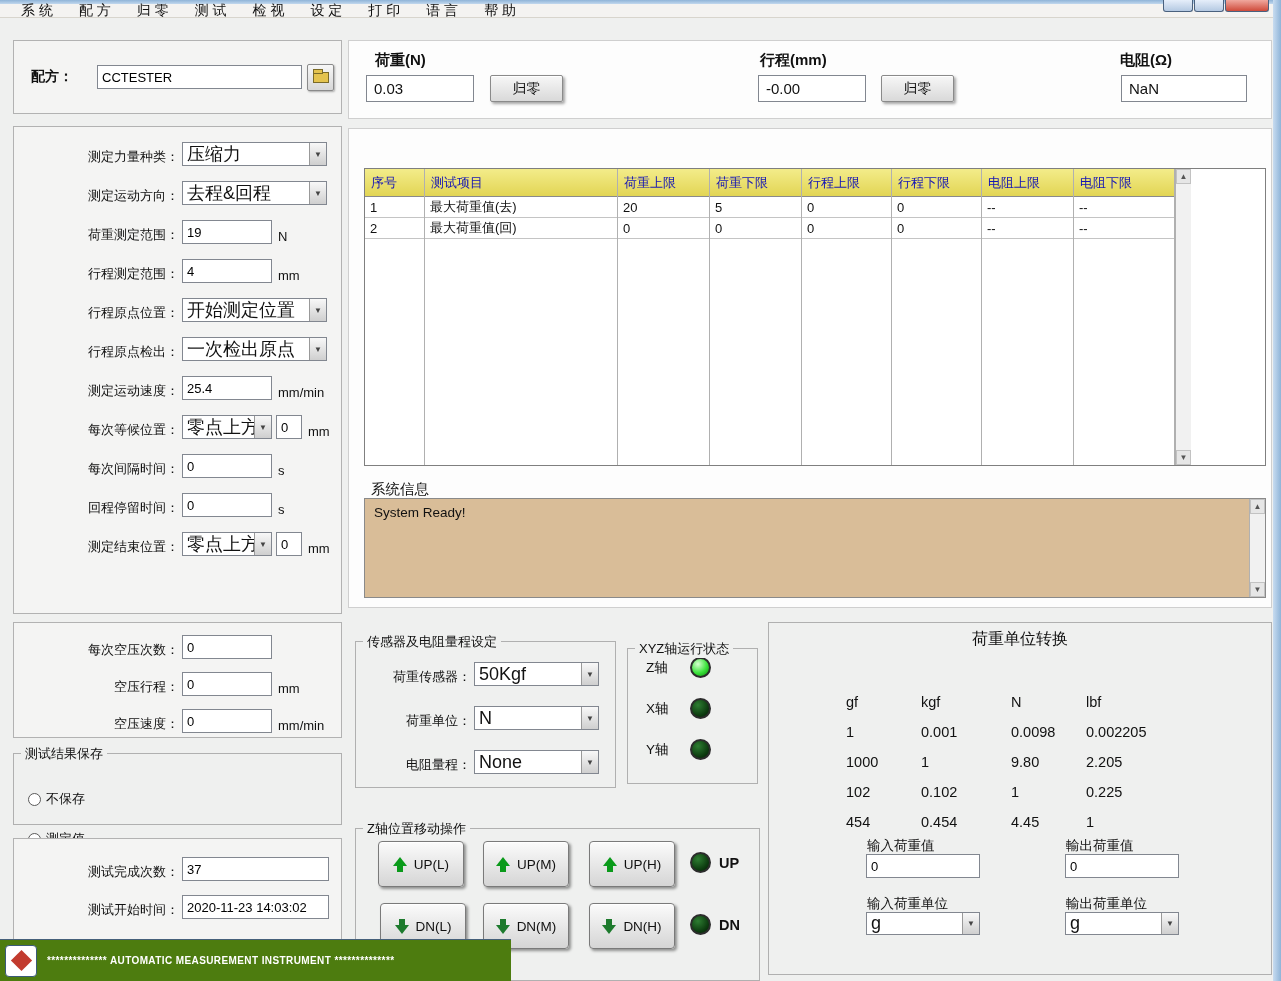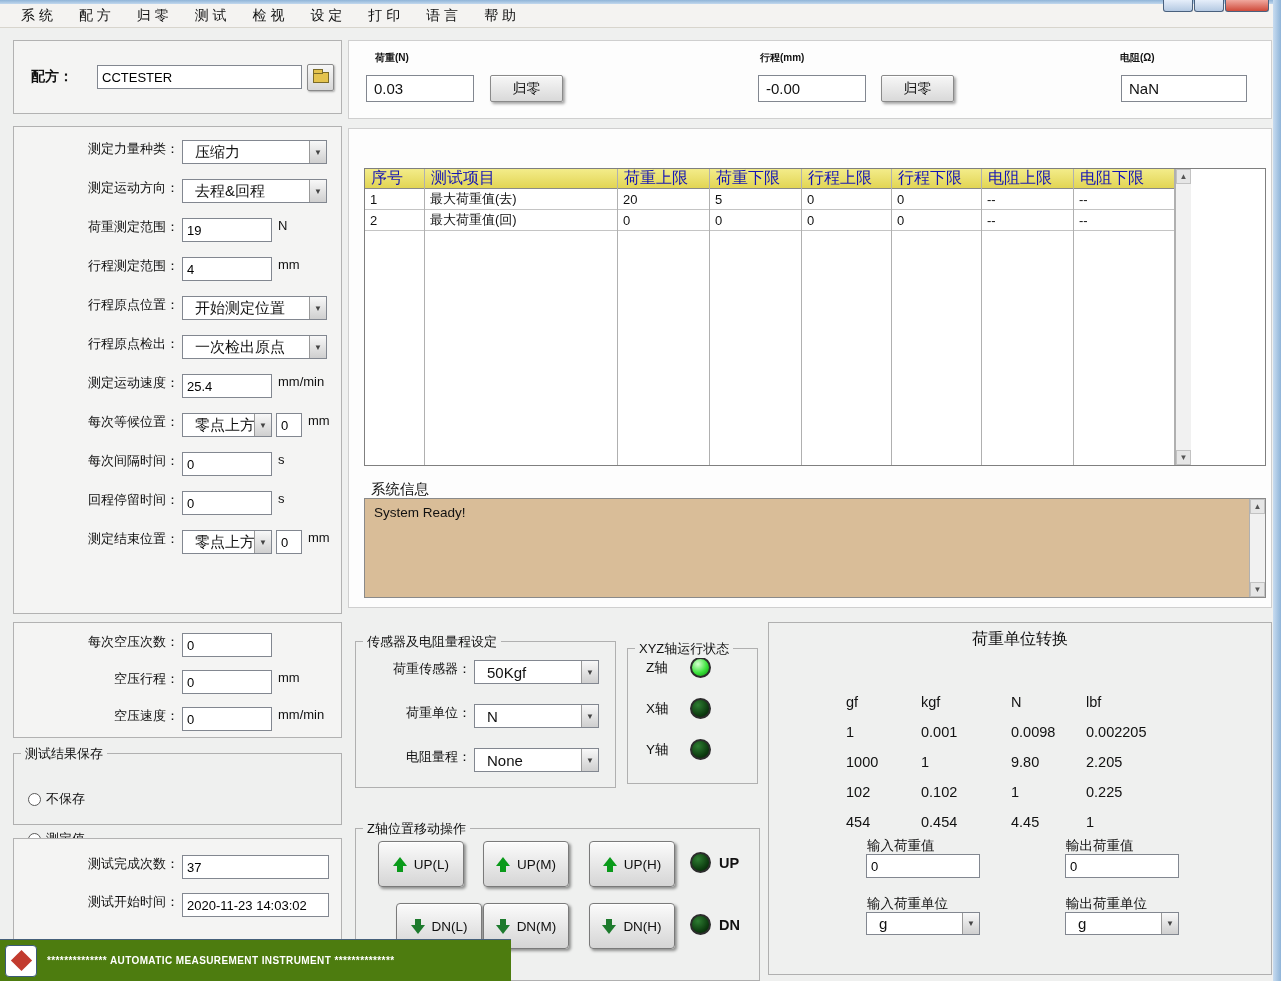--- a/index.html
+++ b/index.html
@@ -10,45 +10,45 @@
   
   .top-edge{position:absolute;left:0;top:0;width:100%;height:4px;
             background:linear-gradient(#8fb4d8,#c2d8ee);z-index:4;}
   .right-edge{position:absolute;top:0;right:0;width:8px;height:100%;
               background:linear-gradient(90deg,#c8dcf0,#8fb4d8);z-index:4;}
   .winbtns{position:absolute;top:0;right:12px;display:flex;gap:1px;z-index:6;}
   .winbtn{width:30px;height:12px;border:1px solid #4a617e;border-top:none;
           border-radius:0 0 3px 3px;background:linear-gradient(#e6eefa,#b4c9e2);}
   .winbtn.close{width:44px;background:linear-gradient(#f0a89e,#cf4a3a);}
 
-  .menubar{position:absolute;left:0;top:4px;right:8px;height:24px;background:#f4f3f1;
+  .menubar{position:absolute;left:0;top:4px;right:8px;height:14px;background:#f4f3f1;
            border-bottom:1px solid #d8d5cd;display:flex;align-items:center;padding-left:8px;z-index:5;}
   .menu-item{padding:2px 13px;font-size:14px;cursor:default;}
 
   
   .panel{position:absolute;border:1px solid #b2b2b2;background:#f4f4f3;}
   .wpanel{position:absolute;border:1px solid #cfcfcf;background:#fdfdfd;}
   .gbox{position:absolute;border:1px solid #b0b0b0;}
   .gb-title{position:absolute;top:-9px;left:7px;background:#eff0ef;padding:0 4px;font-size:13px;}
   input.txt{height:24px;border:1px solid #828790;background:#fff;font-family:Liberation Sans, sans-serif;
             font-size:13px;padding:0 4px;}
   .w90{width:90px;} .w26{width:26px;} .w140{width:147px;} .w205{width:205px;}
   .select{display:flex;align-items:center;height:24px;border:1px solid #828790;background:#fff;}
-  .sel-val{flex:1;padding:0 4px;font-size:15px;white-space:nowrap;overflow:hidden;margin-left:8px;}
+  .sel-val{flex:1;padding:0 4px;font-size:18px;white-space:nowrap;overflow:hidden;}
   .sel-btn{width:17px;height:100%;display:flex;align-items:center;justify-content:center;
            font-size:8px;color:#444;border-left:1px solid #999;
            background:linear-gradient(#f8f8f8,#cfcfcf);}
   .s145{width:145px;} .s90{width:90px;} .s128{width:125px;} .s114{width:114px;}
   .btn{display:flex;align-items:center;justify-content:center;border:1px solid #8a8a8a;
        border-radius:2px;background:linear-gradient(#f7f7f7,#d9d9d9);font-size:14px;
        box-shadow:2px 2px 3px rgba(0,0,0,.35),inset 0 1px 0 #fff;cursor:default;}
   .unit{margin-left:6px;font-size:13px;}
 
   
-  .prow{display:flex;align-items:flex-start;height:26px;margin-bottom:13px;}
+  .prow{display:flex;align-items:flex-end;height:26px;margin-bottom:13px;}
   .plabel{width:168px;text-align:right;padding-right:3px;font-size:13px;white-space:nowrap;}
   #recipeBox{left:13px;top:40px;width:329px;height:74px;}
   #recipeBox .lbl{position:absolute;left:17px;top:27px;font-size:14px;font-weight:bold;}
   #recipeBox input{position:absolute;left:83px;top:24px;}
   .folder-btn{position:absolute;left:293px;top:23px;width:27px;height:27px;border:1px solid #8a8a8a;
               border-radius:2px;background:linear-gradient(#f7f7f7,#d7d7d7);display:flex;
               align-items:center;justify-content:center;box-shadow:1px 1px 2px rgba(0,0,0,.3);}
   .folder-icon{width:16px;height:11px;background:#e4c34e;border:1px solid #7a6a28;position:relative;}
   .folder-icon::before{content:'';position:absolute;top:-4px;left:-1px;width:8px;height:3px;
                        background:#e4c34e;border:1px solid #7a6a28;}
@@ -59,32 +59,32 @@
   .save-rows{position:absolute;left:14px;top:36px;display:flex;gap:22px;flex-direction:column;}
   .radio{display:flex;align-items:center;font-size:13px;}
   .rdot{width:13px;height:13px;border-radius:50%;border:1px solid #5a5a5a;background:#fff;
         margin-right:5px;position:relative;}
   .radio.on .rdot::after{content:'';position:absolute;inset:3px;border-radius:50%;background:#333;}
   #statsBox{left:13px;top:838px;width:329px;height:142px;padding-top:16px;}
   #statsBox .prow{margin-bottom:12px;}
 
   
   #dispPanel{left:348px;top:40px;width:924px;height:79px;}
-  .disp-label{position:absolute;font-size:10px;font-weight:bold;}
+  .disp-label{position:absolute;font-size:15px;font-weight:bold;}
   .disp-box{position:absolute;height:27px;border:1px solid #828790;background:#fff;
             display:flex;align-items:center;padding:0 7px;font-size:15px;}
   .zero-btn{position:absolute;width:73px;height:27px;}
 
   
   #tablePanel{left:348px;top:128px;width:924px;height:480px;}
   .table{position:absolute;left:15px;top:39px;width:902px;height:298px;border:1px solid #7f7f7f;
          background:#fff;display:flex;}
   .tcol{display:flex;flex-direction:column;border-right:1px solid #b0b0b0;}
   .tcol:last-of-type{border-right:none;}
-  .th{height:20px;display:flex;align-items:center;padding:0 6px;font-size:16px;color:#1515b5;
+  .th{height:28px;display:flex;align-items:center;padding:0 6px;font-size:13px;color:#1515b5;
       background:linear-gradient(#f3ec8a,#e2d554);border-bottom:1px solid #8a8a8a;white-space:nowrap;}
   .td{height:21px;display:flex;align-items:center;padding:0 5px;font-size:13px;
       border-bottom:1px solid #c4c4c4;white-space:nowrap;}
   .tfill{flex:1;}
   .vscroll{width:16px;border-left:1px solid #b0b0b0;background:#f1f1f1;display:flex;
            flex-direction:column;justify-content:space-between;}
   .sarrow{height:15px;display:flex;align-items:center;justify-content:center;font-size:8px;
           color:#555;background:#e6e6e6;border:1px solid #c2c2c2;}
   .strack{flex:1;}
   .sysinfo-title{position:absolute;left:22px;top:351px;font-size:14.5px;}
@@ -434,21 +434,21 @@
         <span class="tri-up"></span>
         <span class="stem-up"></span>
       </span>
     <span>UP(H)</span>
     </div>
   <div class="led-wrap" style="left:334px;top:23px">
     <span class="led"></span>
     <span class="led-label">UP</span>
     </div>
 
-  <div class="move-btn" style="left:40px;top:74px">
+  <div class="move-btn" style="left:24px;top:74px">
     <span class="arrow">
         <span class="stem-dn"></span>
         <span class="tri-dn"></span>
       </span>
     <span>DN(L)</span>
     </div>
   <div class="move-btn" style="left:127px;top:74px">
     <span class="arrow">
         <span class="stem-dn"></span>
         <span class="tri-dn"></span>

